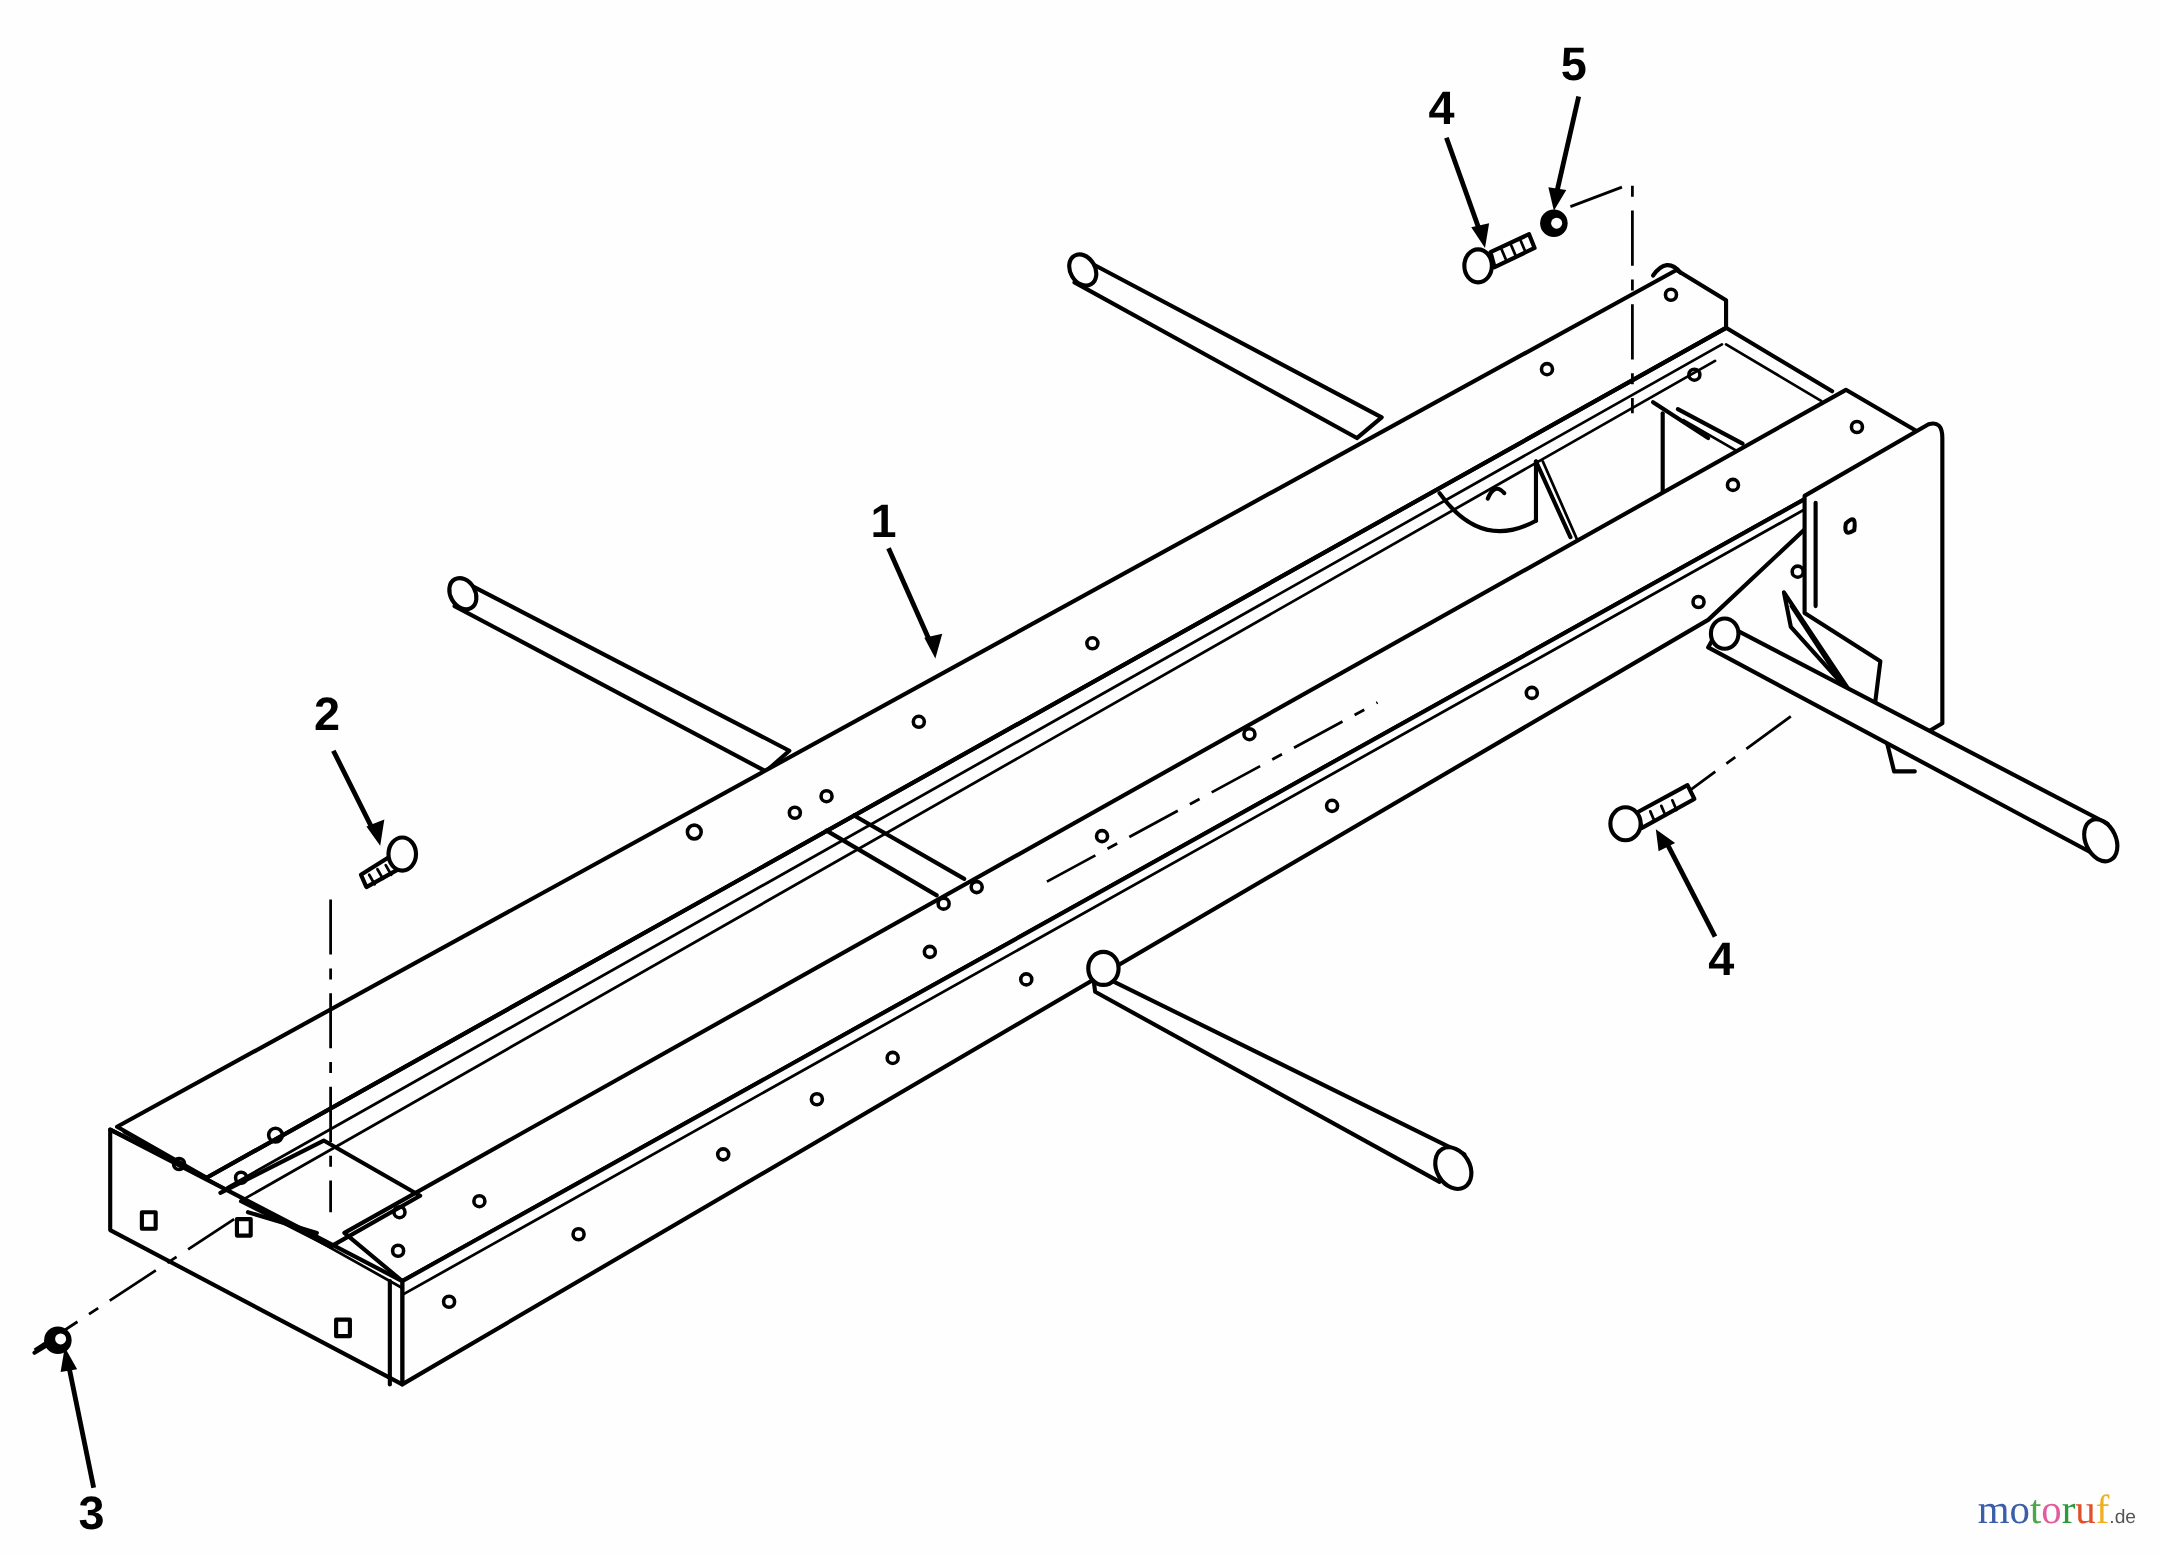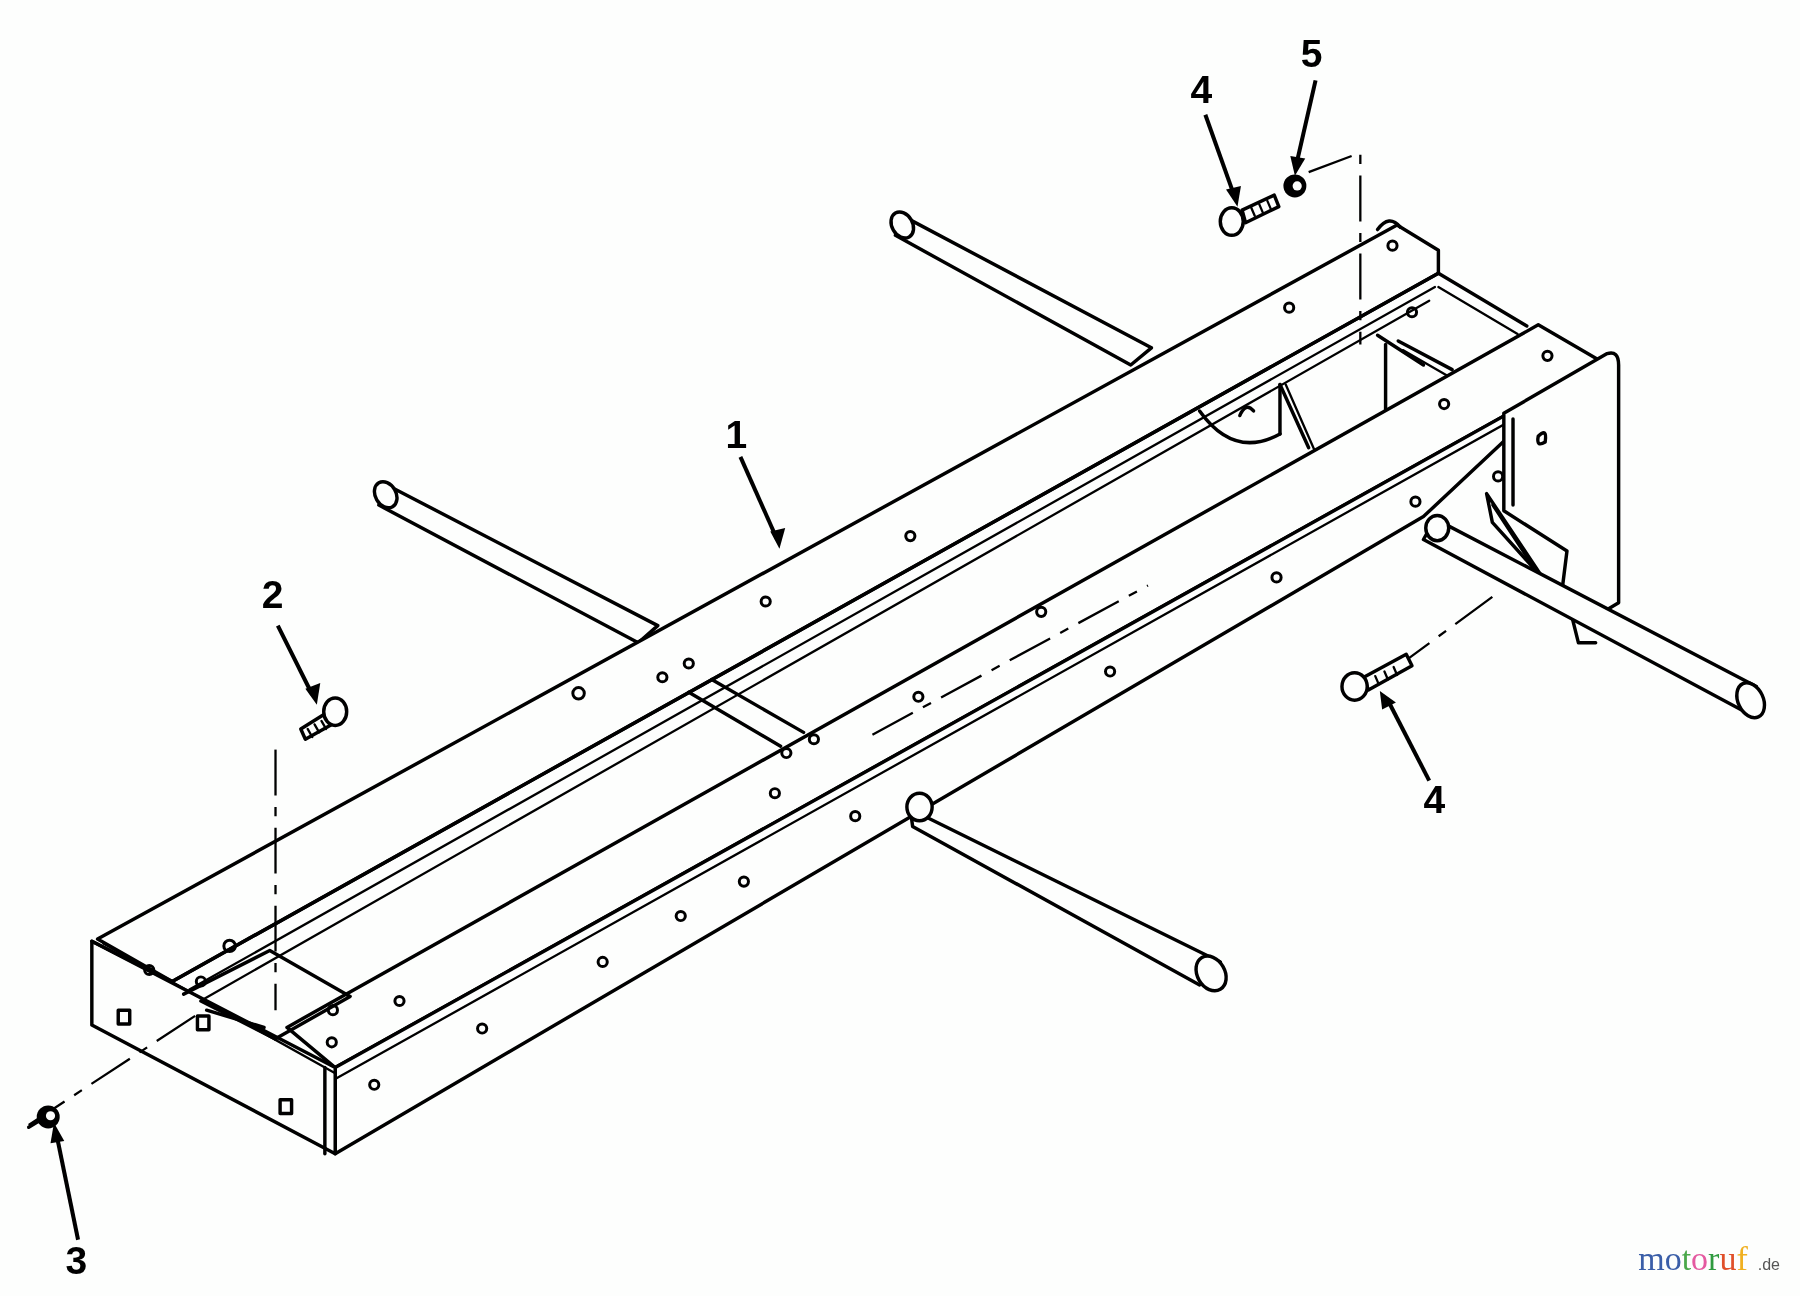--- a/index.html
+++ b/index.html
@@ -8,21 +8,21 @@
     .ln { stroke: #000; stroke-width: 3; fill: none; stroke-linecap: round; stroke-linejoin: round; }
     .thin { stroke: #000; stroke-width: 2; fill: none; stroke-linecap: round; }
     .dash { stroke: #000; stroke-width: 2; fill: none; stroke-dasharray: 40 10 8 10; }
     .fillw { fill: #fdfefd; stroke: #000; stroke-width: 3; stroke-linejoin: round; }
     .hole { fill: none; stroke: #000; stroke-width: 2.6; }
     .callout-num { font-family: "Liberation Sans", sans-serif; font-weight: bold; font-size: 34px; fill: #000; }
     .arrow { stroke: #000; stroke-width: 3.5; fill: none; }
     .arrowhead { fill: #000; }
     #watermark { position: absolute; right: 20px; bottom: 18px; font-family: "Liberation Serif", serif; font-size: 34px; letter-spacing: 0px; }
     #watermark span { display: inline-block; }
-    #watermark .tld { font-family: "Liberation Sans", sans-serif; font-size: 16px; color: #555; margin-left: 10px; }
+    #watermark .tld { font-family: "Liberation Sans", sans-serif; font-size: 16px; color: #555; margin-left: 0; }
   </style>
 </head>
 <body>
 
 <svg id="diagram" viewBox="0 0 1568 1129" preserveAspectRatio="none" xmlns="http://www.w3.org/2000/svg">
 
   <g>
     <path class="fillw" d="M790,190 L1003,303 L985,318 L780,205 Z"></path>
     <ellipse class="fillw" cx="786" cy="196" rx="9" ry="12" transform="rotate(-30 786 196)"></ellipse>
   </g>

